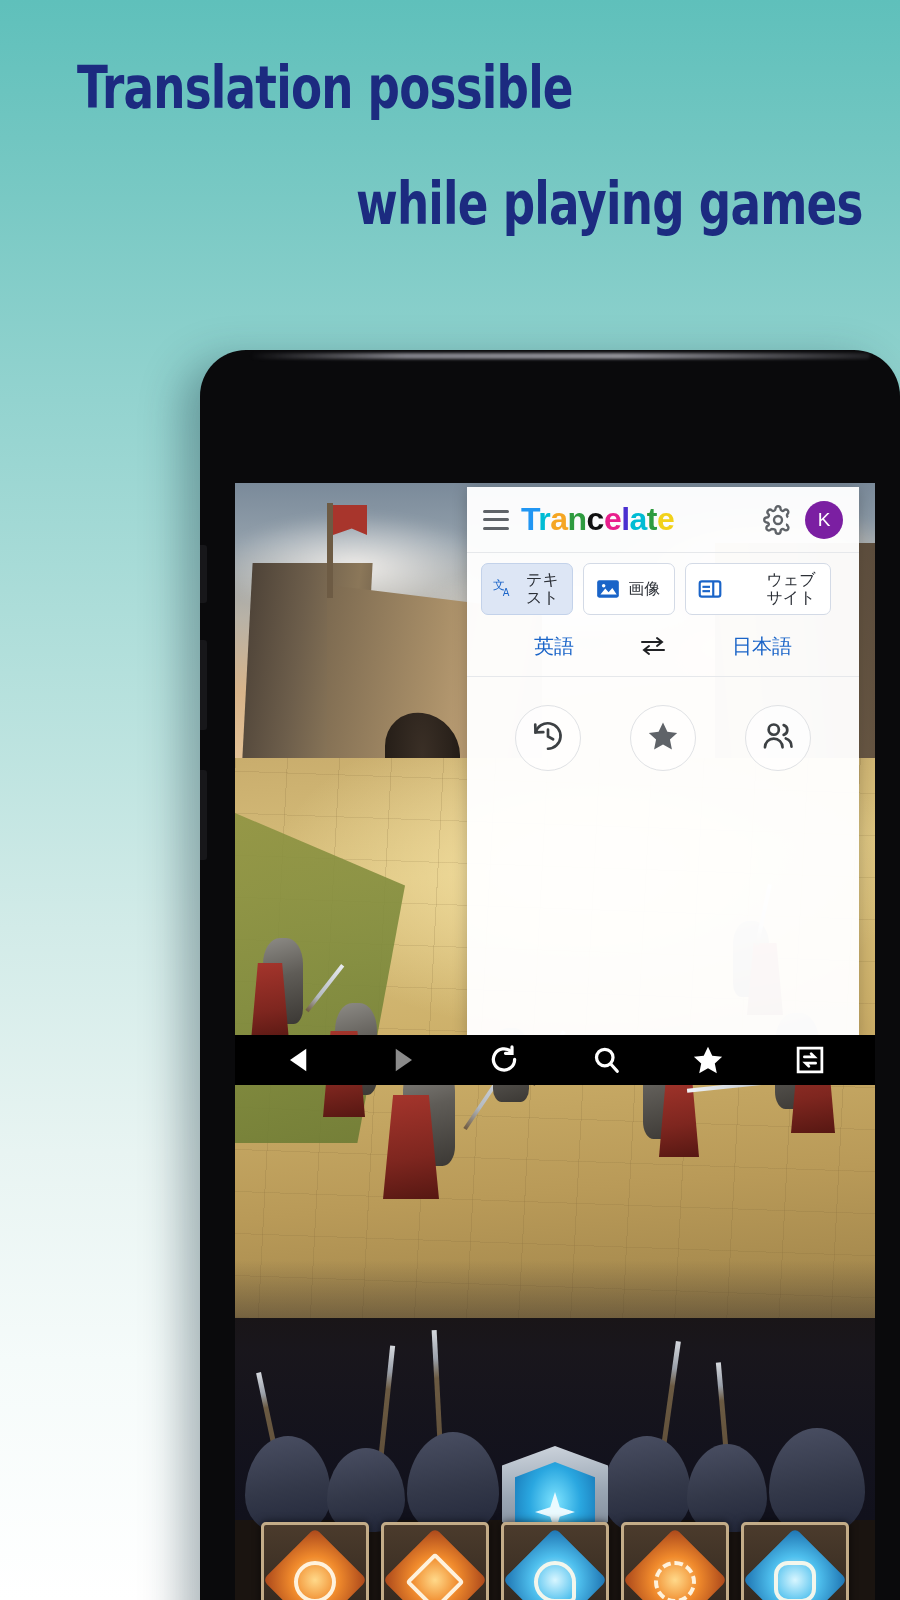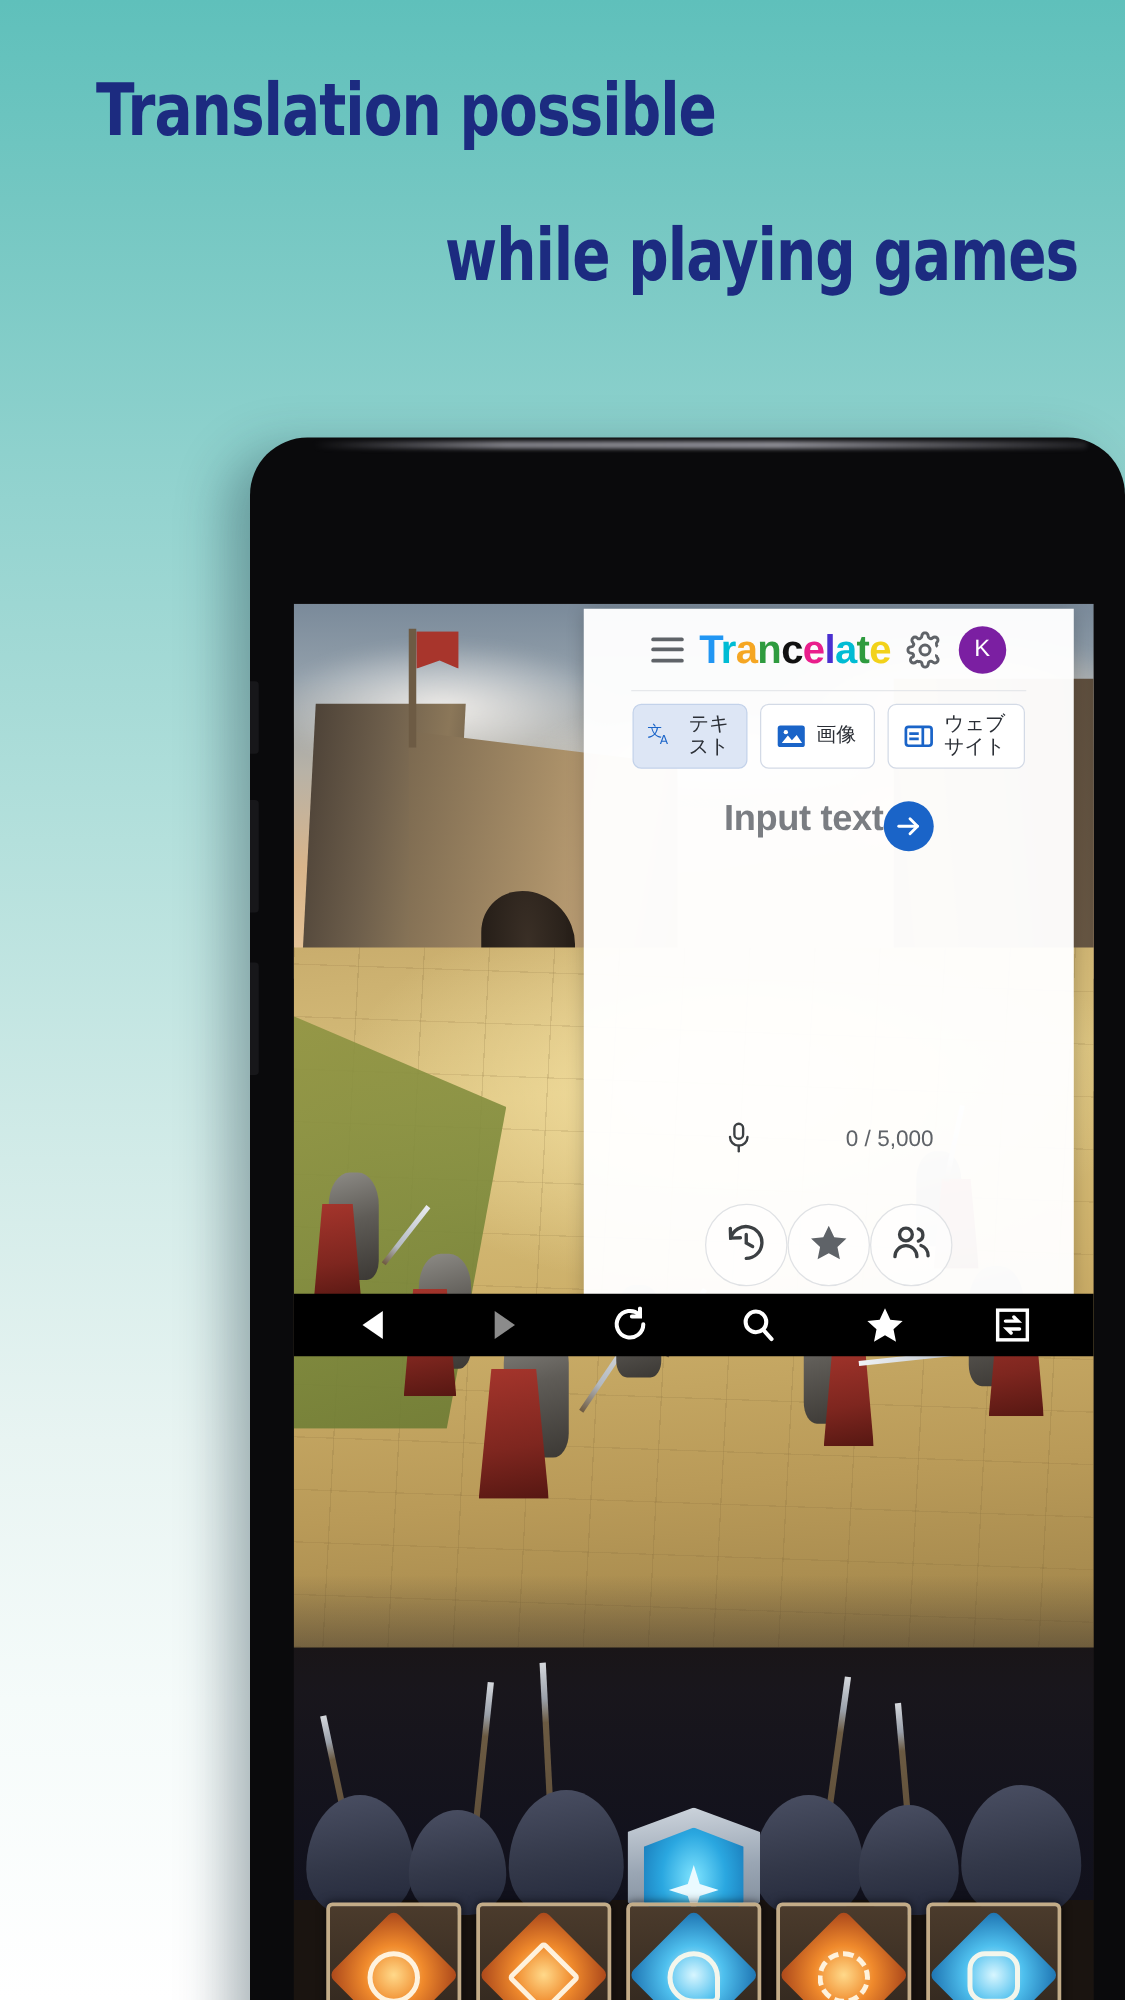--- a/index.html
+++ b/index.html
@@ -288,21 +288,20 @@
     left: 232px;
     top: 4px;
     width: 392px;
     height: 552px;
     background: rgba(255,255,255,0.965);
     z-index: 25;
     box-shadow: 0 2px 14px rgba(0,0,0,.22);
     overflow: hidden;
     display: flex;
     flex-direction: column;
-    align-items: center;
   }
 
   .tr-header {
     display: flex;
     align-items: center;
     height: 66px;
     padding: 0 16px;
     gap: 12px;
     border-bottom: 1px solid #e6e8eb;
     flex: 0 0 auto;
@@ -349,21 +348,21 @@
     min-height: 50px;
   }
   .tab.active { background: #dde6f5; border-color: #c3d2ea; }
   .tab-label {
     font-size: 16px;
     color: #2b2f36;
     line-height: 1.12;
     width: 2.2em;
     word-break: break-all;
   }
-  .tab-label.wide { width: 3.3em; }
+  .tab-label.wide { width: 3.3em; margin-left: 36px; }
   .tab-icon { width: 26px; height: 26px; flex: 0 0 auto; }
 
   .tr-langs {
     display: flex;
     align-items: center;
     justify-content: space-around;
     padding: 6px 30px 12px;
     border-bottom: 1px solid #e6e8eb;
     flex: 0 0 auto;
   }
@@ -585,42 +584,33 @@
               <rect x="2.5" y="5" width="19" height="14" rx="2"></rect>
               <line x1="15" y1="5" x2="15" y2="19"></line>
               <line x1="5" y1="10" x2="12" y2="10"></line>
               <line x1="5" y1="14" x2="12" y2="14"></line>
             </svg>
           </span>
           <span class="tab-label wide">ウェブサイト</span>
         </div>
       </div>
 
-
-      <div class="tr-input-area">
-        <div class="input-row">
-          <div class="input-placeholder">Input text</div>
-          <div class="go-btn">
-            <svg viewBox="0 0 24 24" width="24" height="24" fill="none" stroke="#fff" stroke-width="2.3" stroke-linecap="round" stroke-linejoin="round">
-              <line x1="4" y1="12" x2="19" y2="12"></line>
-              <polyline points="13,6 19,12 13,18"></polyline>
-            </svg>
-          </div>
-        </div>
-        <div class="input-bottom">
-          <div class="mic">
-            <svg viewBox="0 0 24 28" width="24" height="28" fill="none" stroke="#3c4043" stroke-width="1.9" stroke-linecap="round">
-              <rect x="8.5" y="2" width="7" height="12" rx="3.5"></rect>
-              <path d="M5 12.5a7 7 0 0014 0"></path>
-              <line x1="12" y1="19.5" x2="12" y2="24"></line>
-            </svg>
-          </div>
-          <div class="counter">0 / 5,000</div>
-        </div>
-      </div>
+      <div class="tr-langs">
+        <div class="lang">英語</div>
+        <div class="swap">
+          <svg viewBox="0 0 30 24" width="30" height="24" fill="none" stroke="#202124" stroke-width="2" stroke-linecap="round">
+            <path d="M4 8h19"></path>
+              <path d="M19 4l5 4-5 4"></path>
+            <path d="M26 16H7"></path>
+              <path d="M11 12l-5 4 5 4"></path>
+          </svg>
+        </div>
+        <div class="lang">日本語</div>
+      </div>
+
 
 
       <div class="tr-actions">
         <div class="action-circle">
           <span>
             <svg viewBox="0 0 24 24" fill="none" stroke="#3c4043" stroke-width="1.9" stroke-linecap="round">
               <path d="M3.2 9.5A9 9 0 1112 21"></path>
               <polyline points="3,4 3.2,9.5 8.7,9.3"></polyline>
               <polyline points="12,7.5 12,12.3 15.6,14.3"></polyline>
             </svg>

